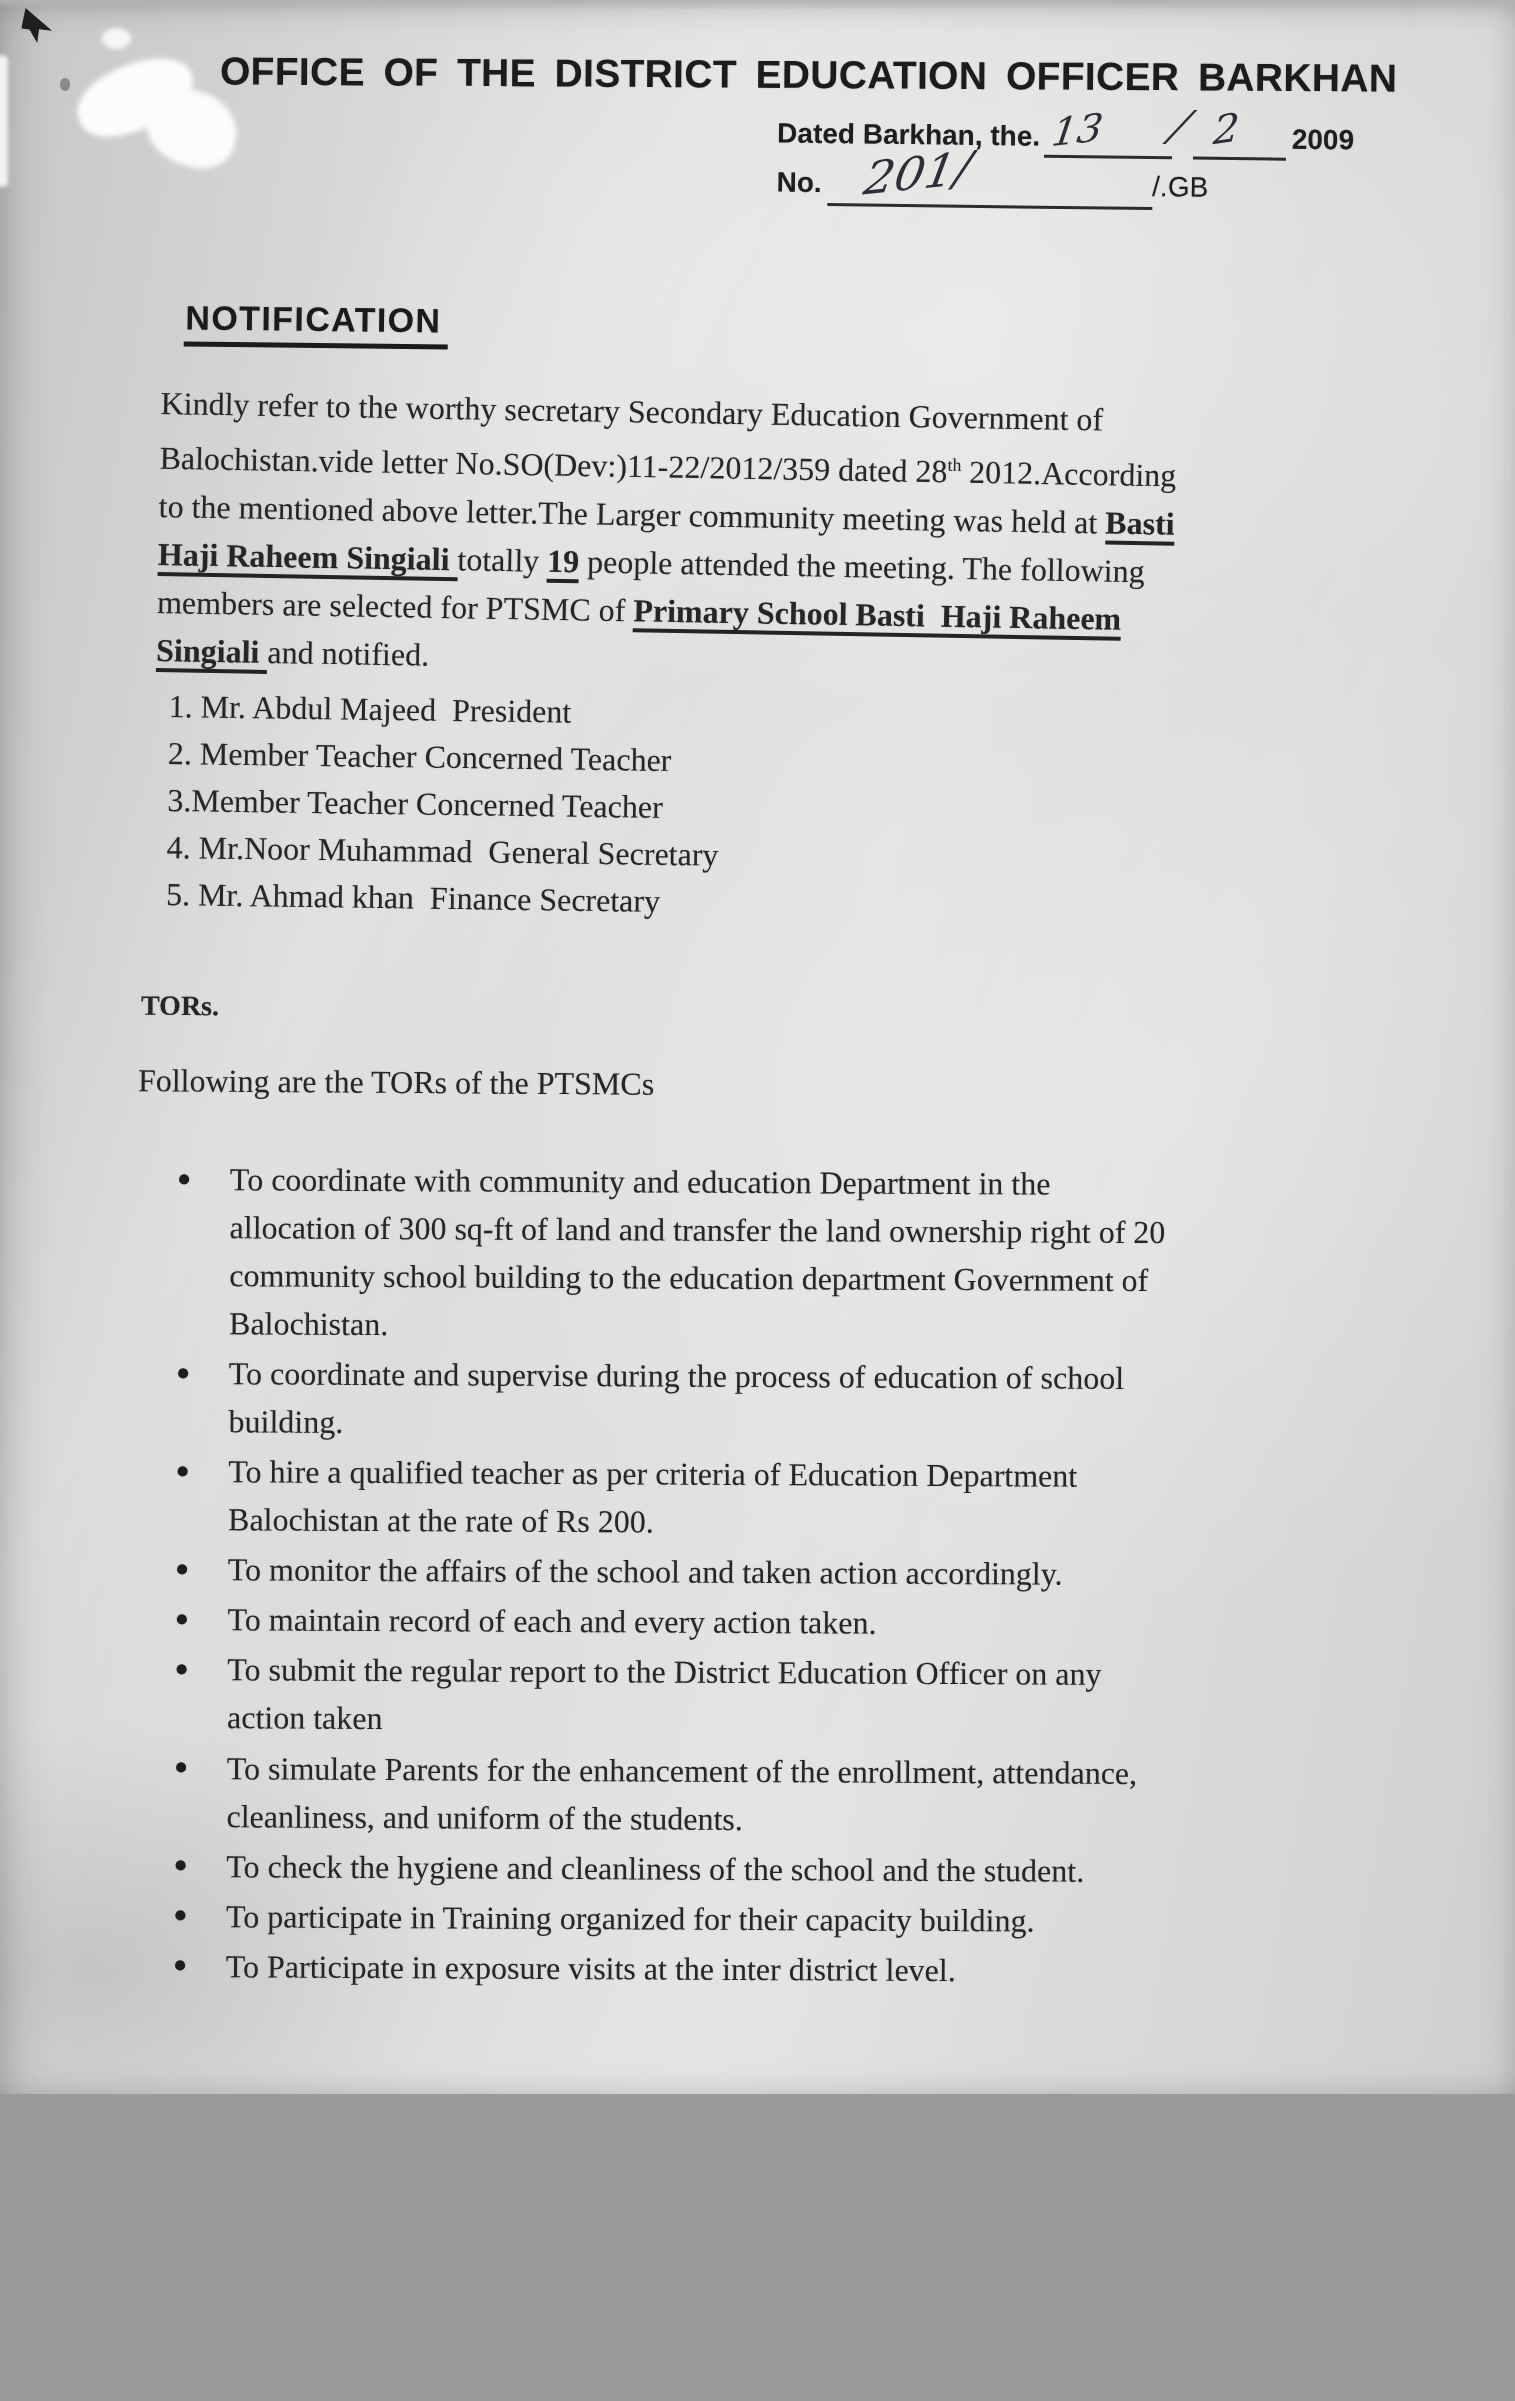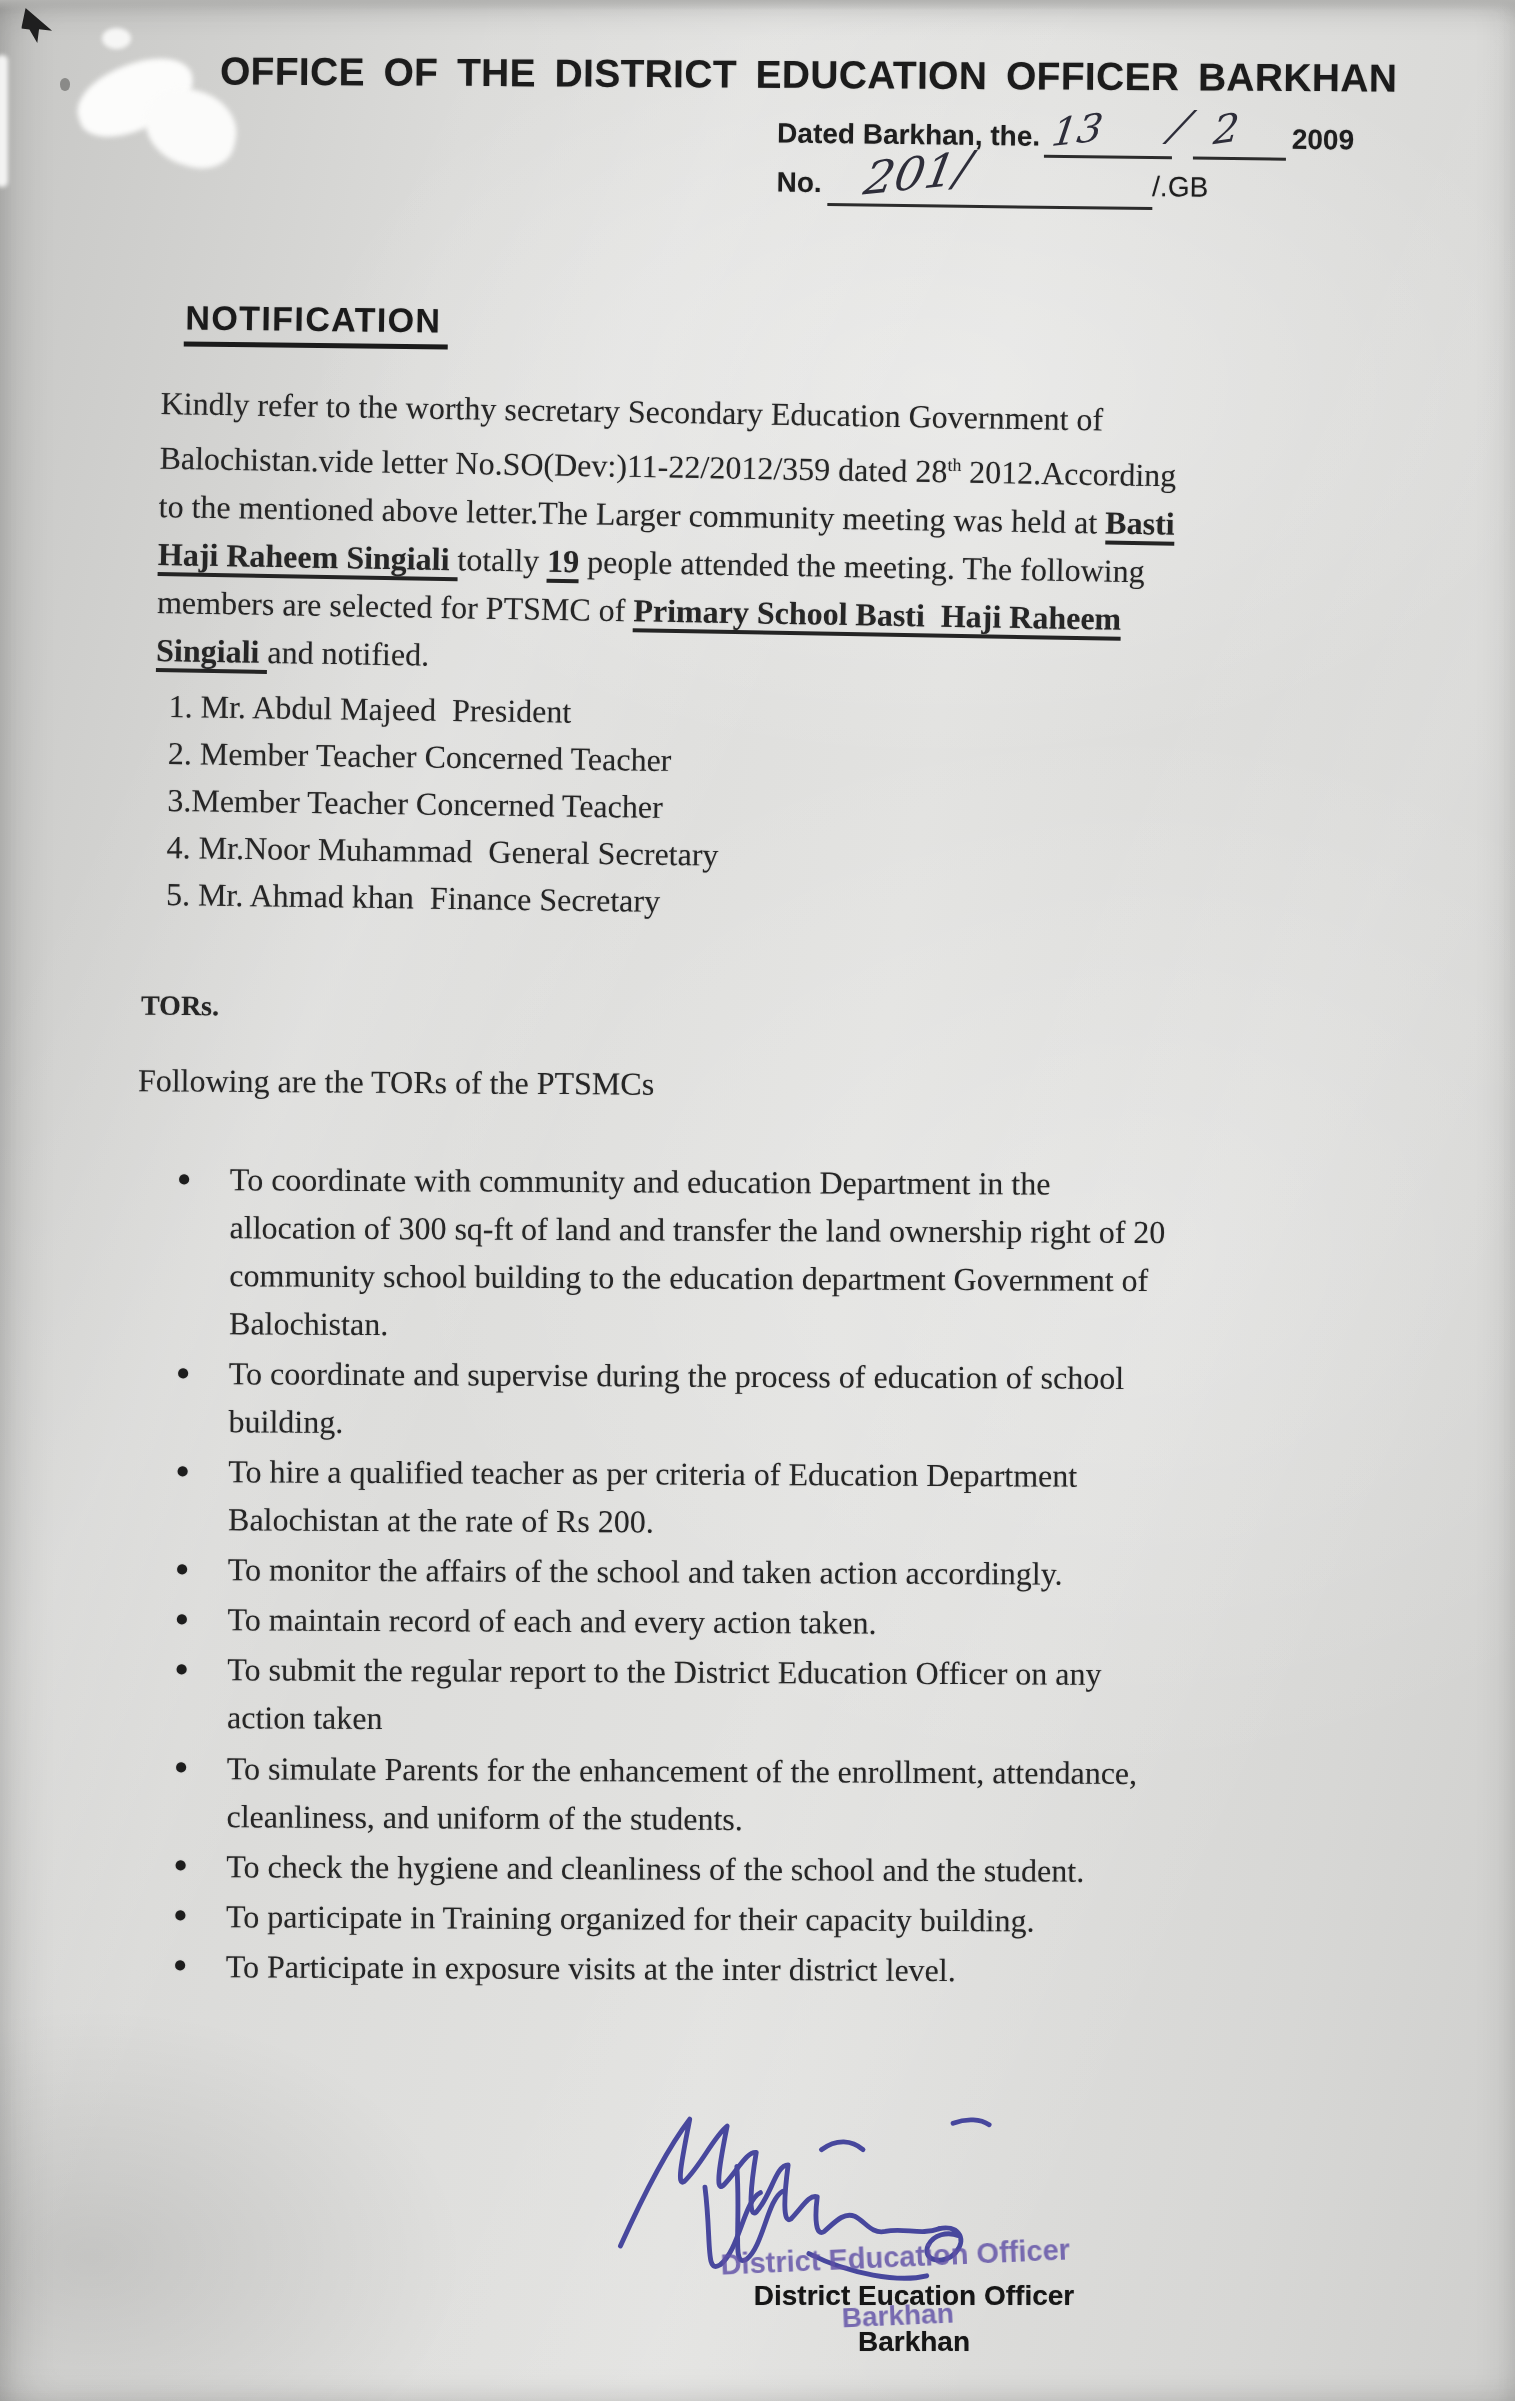--- a/index.html
+++ b/index.html
@@ -1,18 +1,18 @@
 <!DOCTYPE html>
 <html style="font-size:11px"><head>
 <meta charset="utf-8">
 <style>
   html,body{margin:0;padding:0;background:#9a9a98;}
   .scan{
     position:relative;
-    width:1515px;height:2401px;
+    width:1515px;height:2094px;
     overflow:hidden;
     font-family:"Liberation Serif",serif;
     color:#262626;
     background:
       radial-gradient(1039px 623px at 62% 16%, rgba(255,255,255,.30), transparent 62%),
       radial-gradient(1177px 900px at 72% 52%, rgba(255,255,255,.22), transparent 60%),
       radial-gradient(623px 415px at 6% 94%, rgba(0,0,0,.10), transparent 60%),
       linear-gradient(100deg,#c7c7c5,#dbdbd9 25%,#e2e2e0 55%,#d7d7d5 85%,#cfcfcd);
     box-shadow:
       inset 31px 0 48px -24px rgba(0,0,0,.20),

